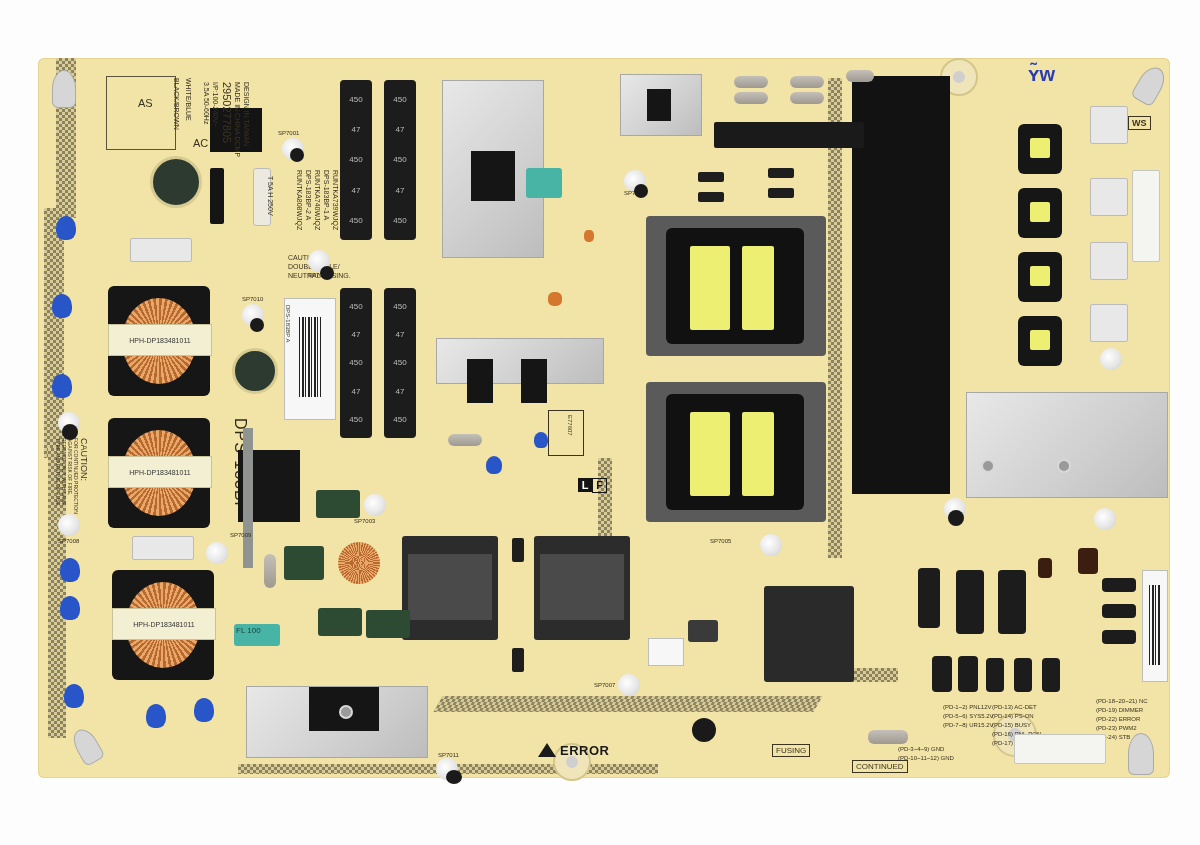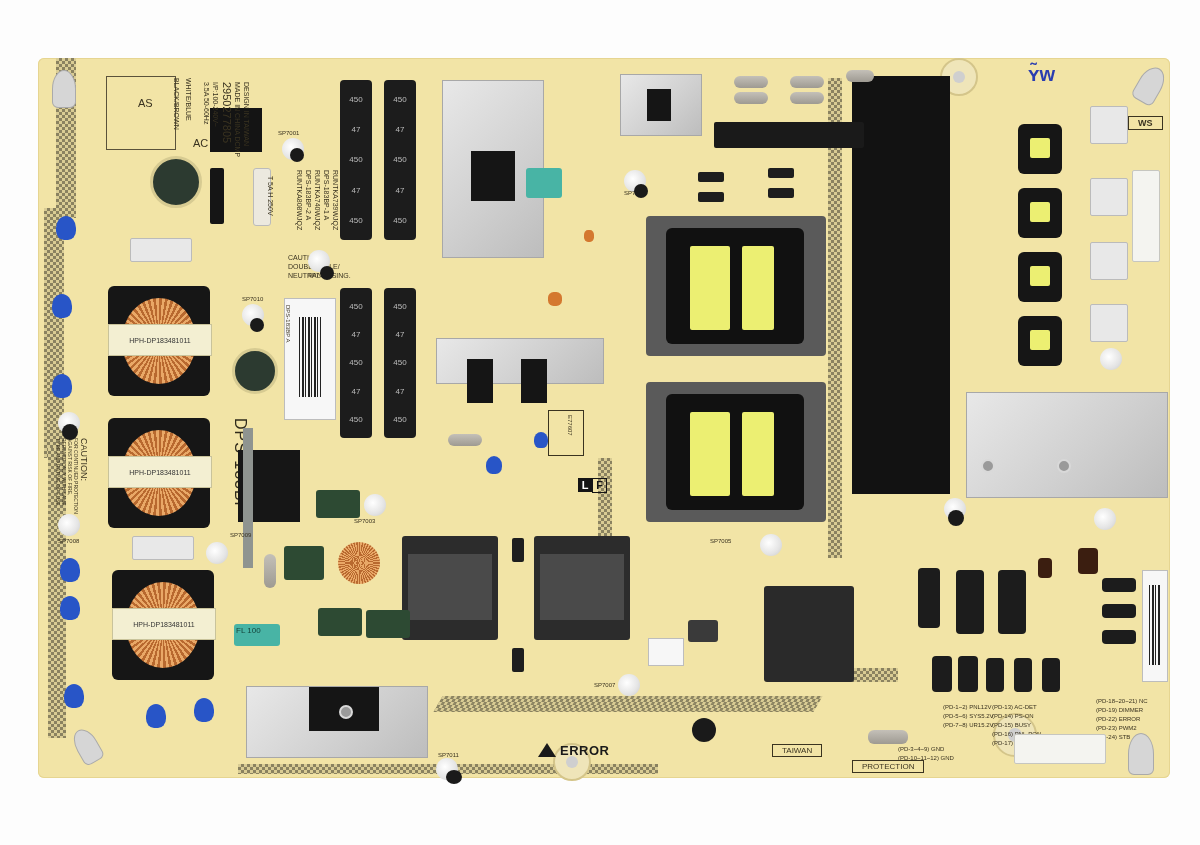--- a/index.html
+++ b/index.html
@@ -26,21 +26,21 @@
   .film{position:absolute;background:#2d4a33;border-radius:3px;}
   .teal{position:absolute;background:#48b4a5;border-radius:3px;color:#15453d;font-size:8px;padding:2px;box-sizing:border-box;}
   .resistor{position:absolute;background:linear-gradient(#c4c0b8,#9e9a92);border-radius:6px;}
   .diode{position:absolute;background:#1e1e1e;border-radius:2px;}
   .mount{position:absolute;border-radius:50%;border:2px solid #d4c58a;background:#efe5b9;}
   .mount-hole{position:absolute;border-radius:50%;background:#cfcfcf;}
   .lug{position:absolute;background:#d6d6d6;border:1px solid #aaa;border-radius:50% 50% 6px 6px;}
   .barcode{position:absolute;background:#f7f7f7;border:1px solid #bdbdbd;}
   .bars{position:absolute;background:repeating-linear-gradient(90deg,#222 0 1px,transparent 1px 3px,#222 3px 5px,transparent 5px 6px);}
   .conn-wht{position:absolute;background:#f4f4f0;border:1px solid #c6c6c0;border-radius:2px;}
-  .box-label{position:absolute;border:1px solid #3a3320;font-size:8px;color:#3a3320;padding:1px 9px;}
+  .box-label{position:absolute;border:1px solid #3a3320;font-size:8px;color:#3a3320;padding:1px 3px;}
   .smallx{position:absolute;background:#e8e8e8;border:1px solid #bbb;border-radius:2px;font-size:6px;color:#444;display:flex;align-items:center;justify-content:center;text-align:center;}
 </style>
 </head>
 <body>
 
 <div class="board">
 
   <div class="hatch" style="left:18px;top:0;width:20px;height:160px;"></div>
   <div class="hatch" style="left:6px;top:150px;width:20px;height:250px;"></div>
   <div class="hatch" style="left:10px;top:390px;width:18px;height:290px;"></div>
@@ -294,22 +294,22 @@
     <div class="silk" style="position:relative;margin-top:3px;font-size:6px;">(PD-24) STB</div>
   </div>
   <div class="abs" style="left:860px;top:688px;">
     <div class="silk" style="position:relative;font-size:6px;">(PD-3~4~9) GND</div>
     <div class="silk" style="position:relative;margin-top:3px;font-size:6px;">(PD-10~11~12) GND</div>
   </div>
   <div class="silk" style="left:1006px;top:686px;font-size:14px;color:#6a6045;">PD</div>
   <div class="conn-wht" style="left:976px;top:676px;width:90px;height:28px;"></div>
   <div class="resistor" style="left:830px;top:672px;width:40px;height:14px;"></div>
 
-  <div class="box-label" style="left:734px;top:686px;">TAIWAN</div>
-  <div class="box-label" style="left:814px;top:702px;">PROTECTION</div>
+  <div class="box-label" style="left:734px;top:686px;">FUSING</div>
+  <div class="box-label" style="left:814px;top:702px;">CONTINUED</div>
 
   <div class="barcode" style="left:1104px;top:512px;width:24px;height:110px;">
       <div class="bars" style="left:6px;top:14px;width:12px;height:80px;"></div>
     </div>
 
   <div class="chip" style="left:364px;top:478px;width:96px;height:104px;background:#2c2c2c;">
       <div class="abs" style="left:6px;top:18px;width:84px;height:66px;background:#4a4a4a;"></div>
     </div>
   <div class="chip" style="left:496px;top:478px;width:96px;height:104px;background:#2c2c2c;">
       <div class="abs" style="left:6px;top:18px;width:84px;height:66px;background:#4a4a4a;"></div>

